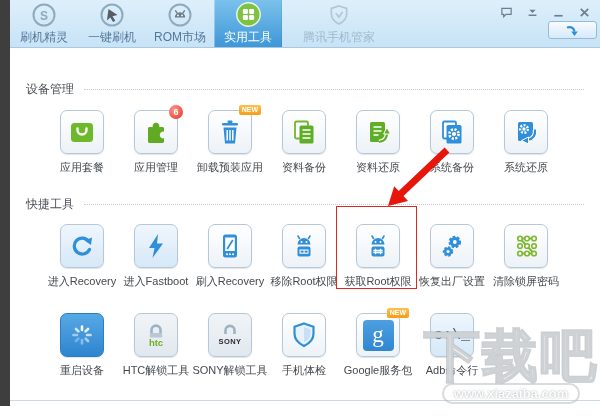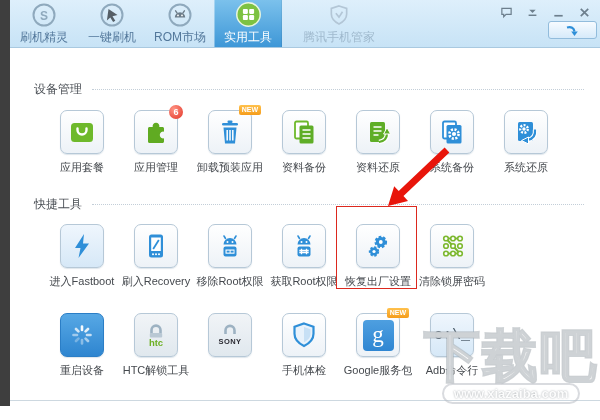--- a/index.html
+++ b/index.html
@@ -24,21 +24,21 @@
   .tab.wide{width:94px;margin-left:10px;}
   .tab.disabled{color:#9fb9cd;}
 
   .winctl{position:absolute;top:5px;right:8px;display:flex;gap:10px;}
   .ctl{width:16px;height:14px;display:flex;align-items:center;justify-content:center;cursor:pointer;}
   #skipbtn{position:absolute;top:21px;right:3px;width:47px;height:16px;border:1px solid #92bcdc;
        border-radius:3px;background:linear-gradient(#f7fbff,#d6eafa);display:flex;
        align-items:center;justify-content:center;cursor:pointer;}
 
   
-  .sect{display:flex;align-items:center;margin-left:24px;margin-right:16px;
+  .sect{display:flex;align-items:center;margin-left:16px;margin-right:16px;
         font-size:12px;color:#4a4f55;}
   .sect .line{flex:1;margin-left:10px;border-top:1px dotted #c3ced8;height:0;}
   #sect1{margin-top:33px;} #sect2{margin-top:21px;}
   #row1{margin-top:12px;} #row2{margin-top:11px;} #row3{margin-top:24px;}
 
   .row{display:flex;padding-left:35px;}
   .cell{width:74px;display:flex;flex-direction:column;align-items:center;}
   .btn{width:44px;height:44px;border:1px solid #b6c8d7;border-radius:7px;
        background:linear-gradient(#ffffff,#edf2f7);display:flex;align-items:center;
        justify-content:center;position:relative;box-shadow:0 1px 1px rgba(120,150,175,.25);
@@ -264,20 +264,29 @@
     </div>
   </div>
 
   <div class="sect" id="sect2">
     <span>快捷工具</span>
     <span class="line"></span>
   </div>
 
   <div class="row" id="row2">
 
+    <div class="cell">
+      <div class="btn tint">
+        <svg width="30" height="30" viewBox="0 0 30 30">
+          <path d="M22.5 18.5 A8 8 0 1 1 21.5 10" stroke="#2f8fd8" stroke-width="3.2" fill="none" stroke-linecap="round"></path>
+          <polygon points="17.5,9.5 25,6.5 24,14" fill="#2f8fd8"></polygon>
+        </svg>
+      </div>
+      <div class="lbl">进入Recovery</div>
+    </div>
 
     <div class="cell">
       <div class="btn tint">
         <svg width="30" height="30" viewBox="0 0 30 30">
           <path d="M17 3 L8 17 h5.5 L11.5 27 L22 12.5 h-6 z" fill="#2f8fd8"></path>
         </svg>
       </div>
       <div class="lbl">进入Fastboot</div>
     </div>
 
@@ -389,20 +398,21 @@
       <div class="lbl">HTC解锁工具</div>
     </div>
 
     <div class="cell">
       <div class="btn gray">
         <svg width="30" height="30" viewBox="0 0 30 30">
           <path d="M10.5 14 v-3.6 a4.5 4.5 0 0 1 9 0 v3.6" fill="none" stroke="#9db2c2" stroke-width="2.6"></path>
           <text x="15" y="24" font-size="7.5" font-weight="bold" fill="#2c2c34" text-anchor="middle" letter-spacing="0.4">SONY</text>
         </svg>
       </div>
+      <div class="lbl">SONY解锁工具</div>
     </div>
 
     <div class="cell">
       <div class="btn">
         <svg width="30" height="30" viewBox="0 0 30 30">
           <path d="M15 3.5 l9.5 3.2 v7 c0 6.2 -4.2 9.6 -9.5 12.3 C9.7 23.3 5.5 19.9 5.5 13.7 v-7 z" fill="#e8f2fb" stroke="#2f8fd8" stroke-width="2.2"></path>
           <path d="M15 7 l6.5 2.2 v4.6 c0 4.2 -2.9 6.6 -6.5 8.5 z" fill="#c7e0f5"></path>
         </svg>
       </div>
       <div class="lbl">手机体检</div>

